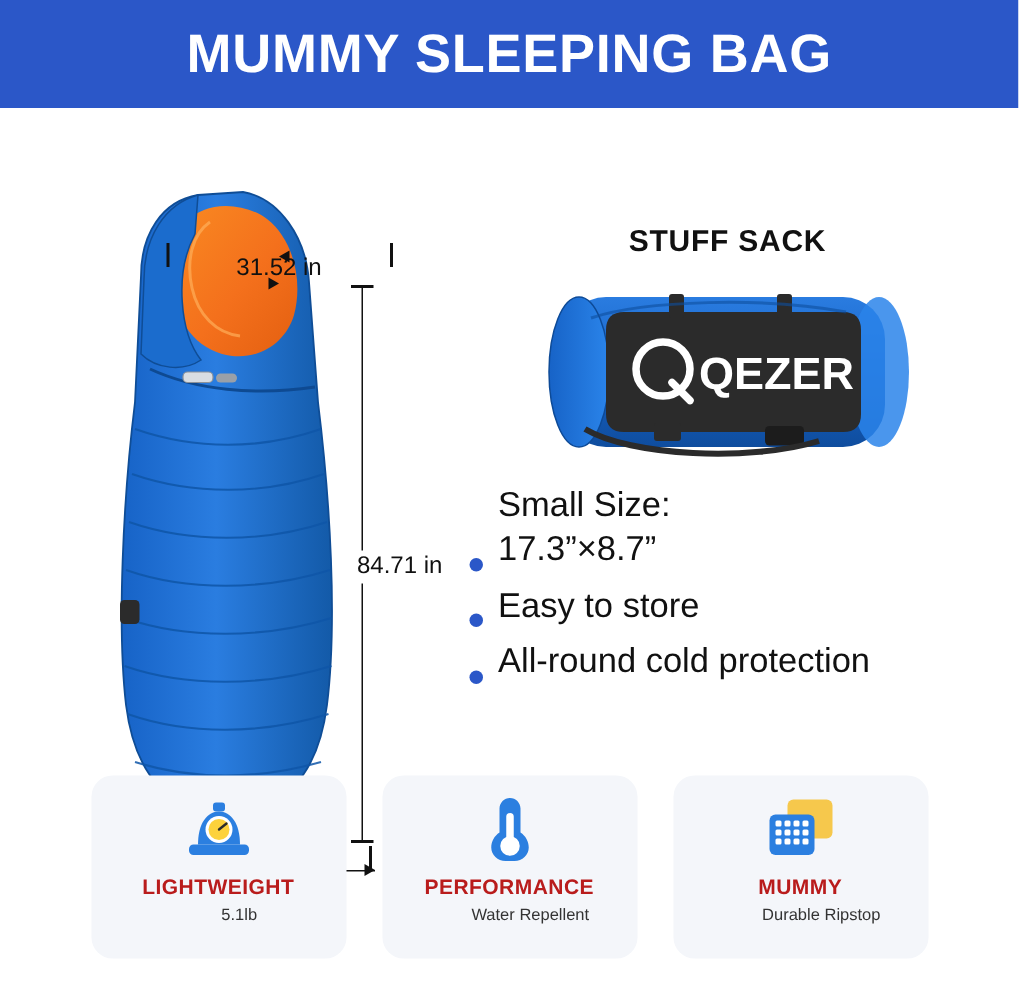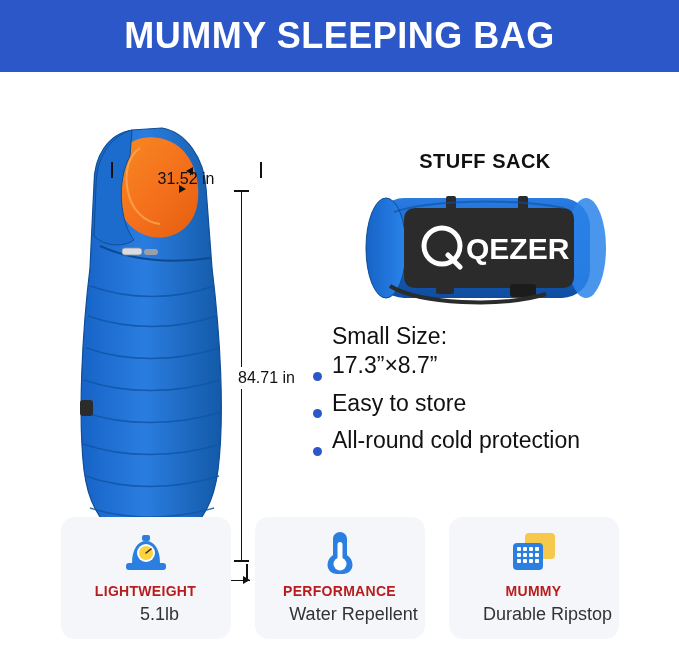--- a/index.html
+++ b/index.html
@@ -207,21 +207,21 @@
   }
   .card-title {
     margin-top: 8px;
     font-size: 14px;
     font-weight: bold;
     color: #b91c1c;
     letter-spacing: 0.3px;
   }
   .card-sub {
     margin-top: 5px;
-    font-size: 18px;
+    font-size: 11px;
     color: #333;
     margin-left: 28px;
   }
 </style>
 </head>
 <body>
 
 <div class="banner">
   <div class="banner-title">MUMMY SLEEPING BAG</div>
 </div>

